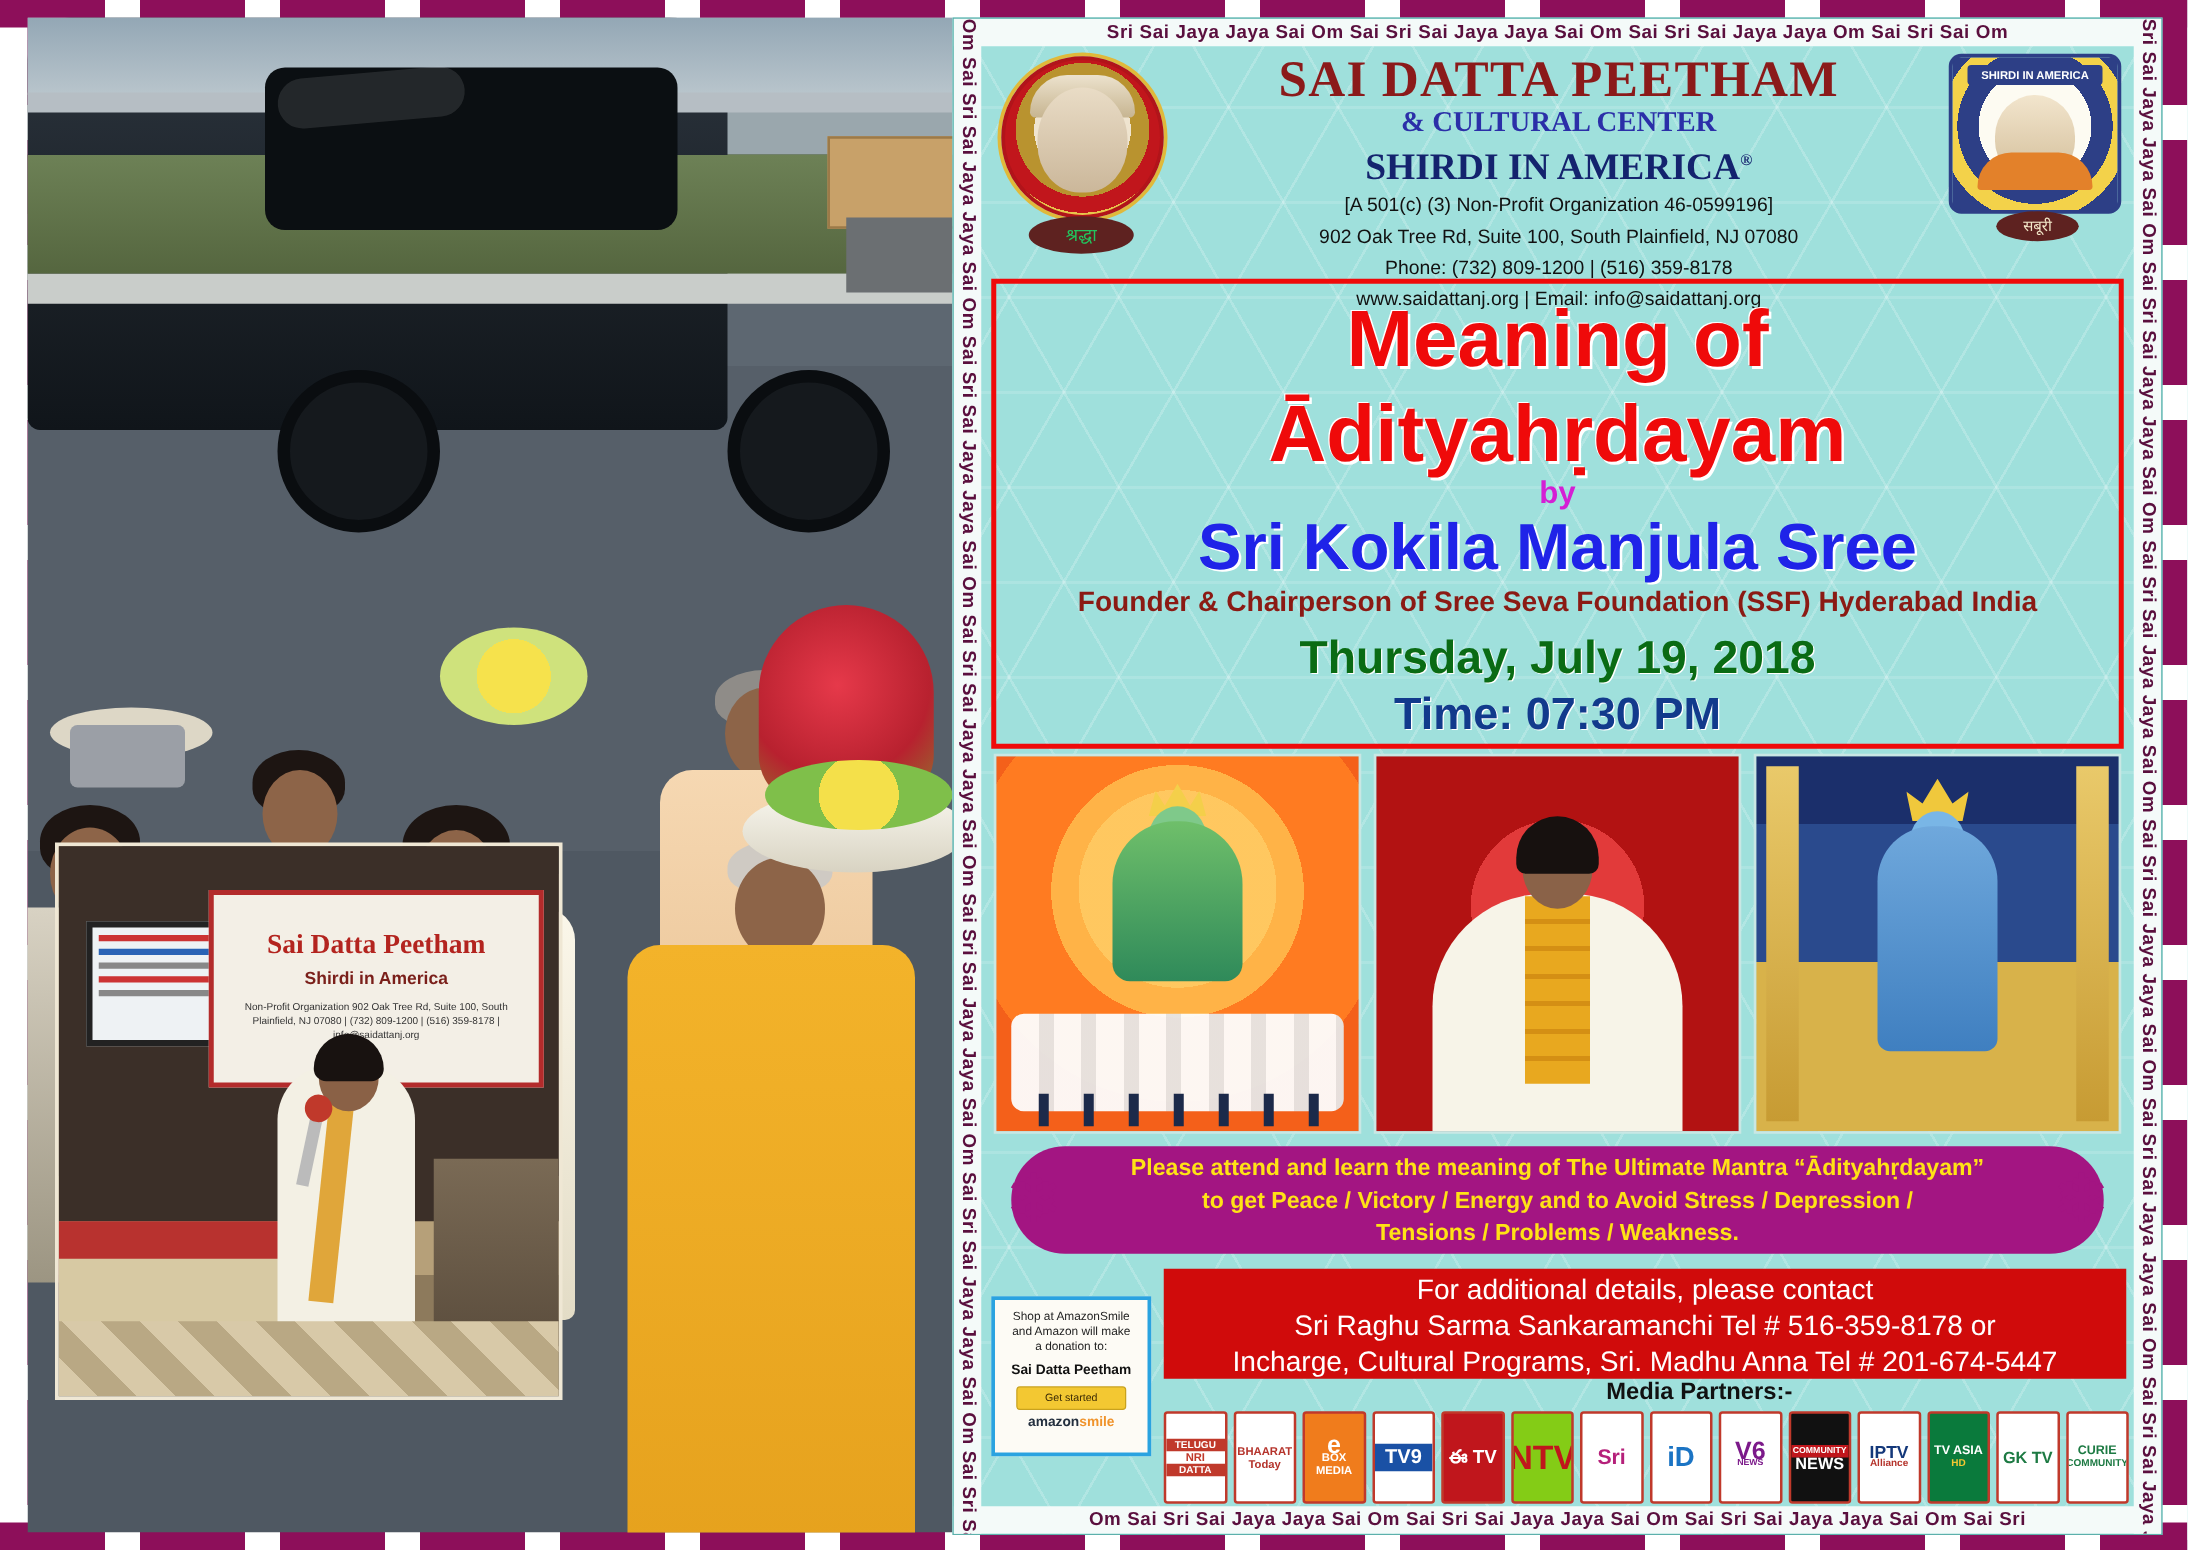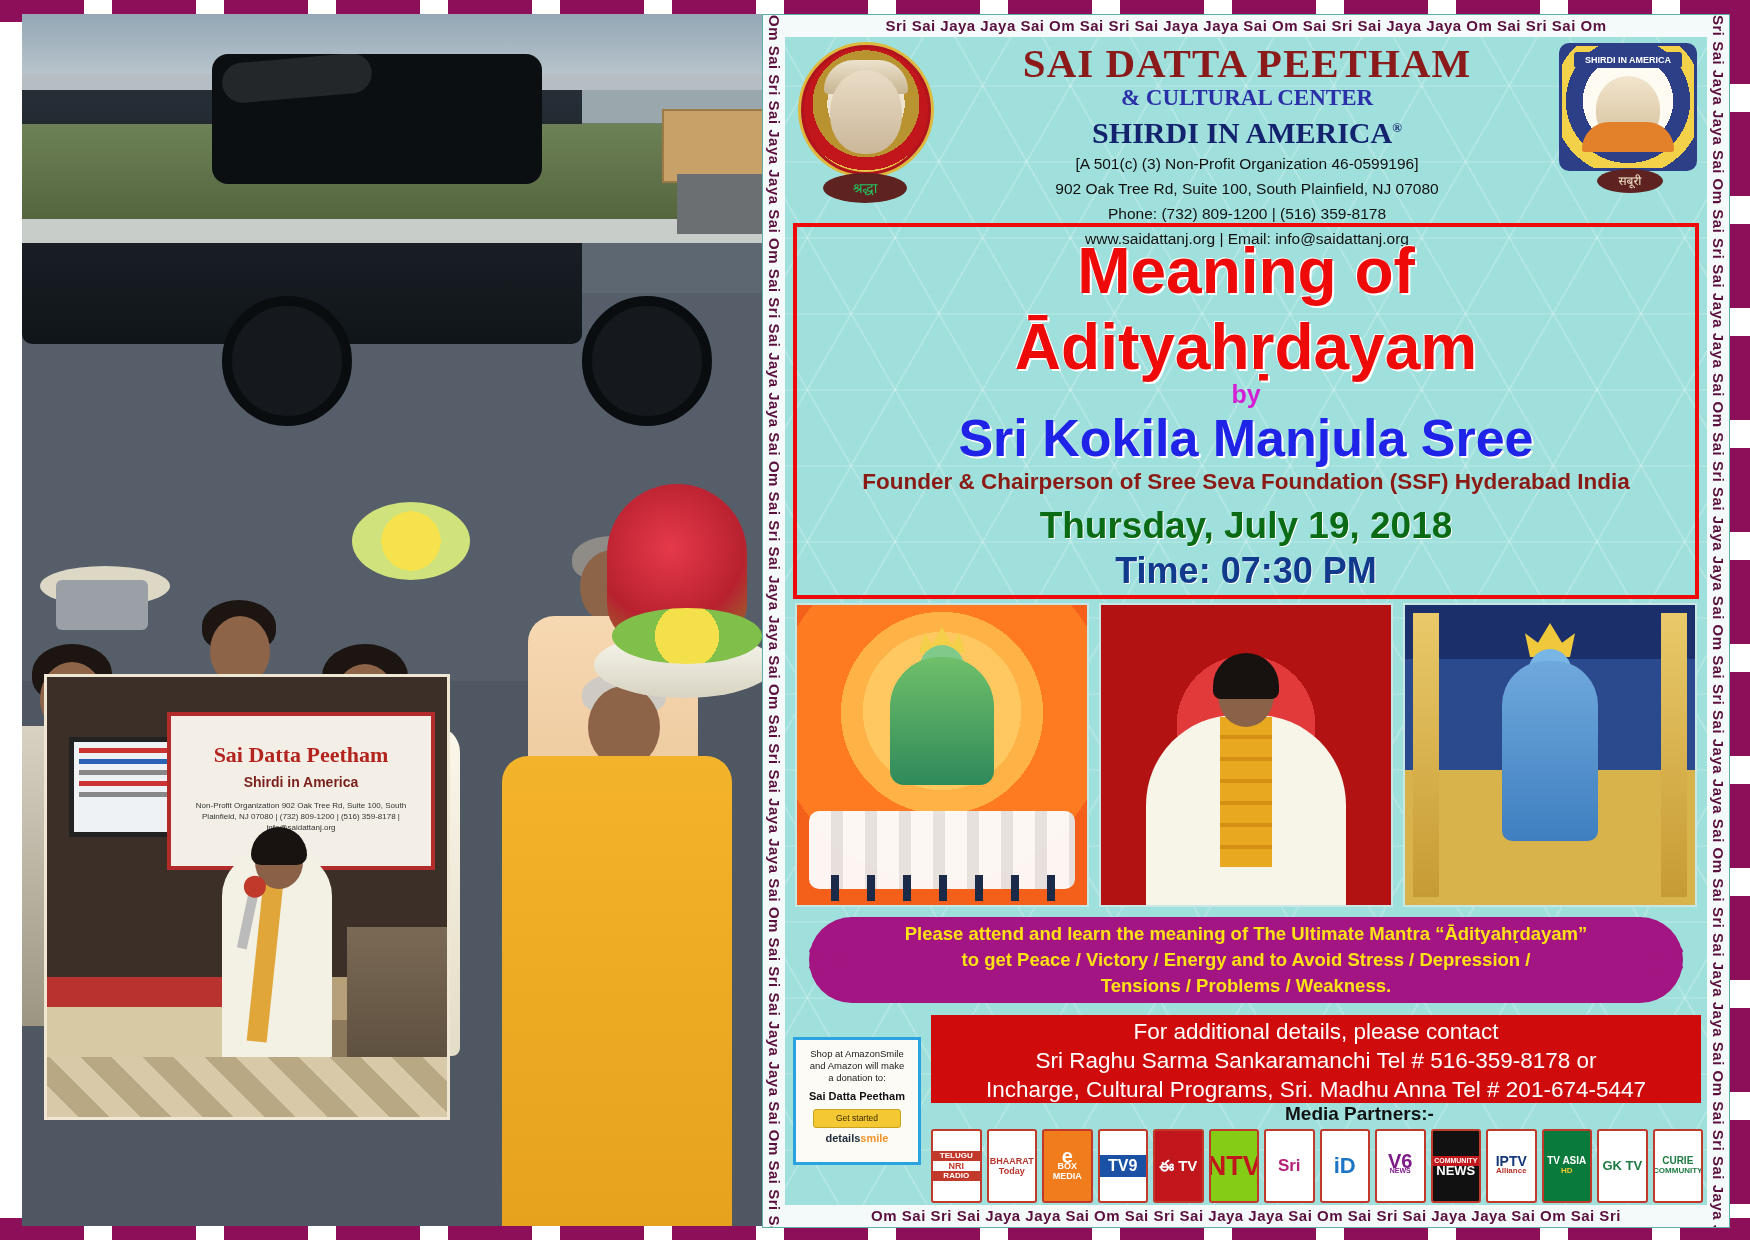--- a/index.html
+++ b/index.html
@@ -388,29 +388,29 @@
         <div>Sri Raghu Sarma Sankaramanchi Tel # 516-359-8178 or</div>
         <div>Incharge, Cultural Programs, Sri. Madhu Anna Tel #  201-674-5447</div>
       </div>
 
       <div class="amz">
         <div>Shop at AmazonSmile</div>
         <div>and Amazon will make</div>
         <div>a donation to:</div>
         <div class="b">Sai Datta Peetham</div>
         <div class="btn">Get started</div>
-        <div class="logo"><span>details</span><i>smile</i></div>
+        <div class="logo"><span>amazon</span><i>smile</i></div>
       </div>
 
       <div class="mp-label">Media Partners:-</div>
       <div class="mplist">
         <div class="mp m1">
           <div class="t">TELUGU</div>
           <div>NRI</div>
-          <div class="t">RADIO</div>
+          <div class="t">DATTA</div>
         </div>
         <div class="mp m2">
           <div>BHAARAT</div>
           <div>Today</div>
         </div>
         <div class="mp m3">
           <div style="font-size:20px">e</div>
           <div>BOX</div>
           <div>MEDIA</div>
         </div>

